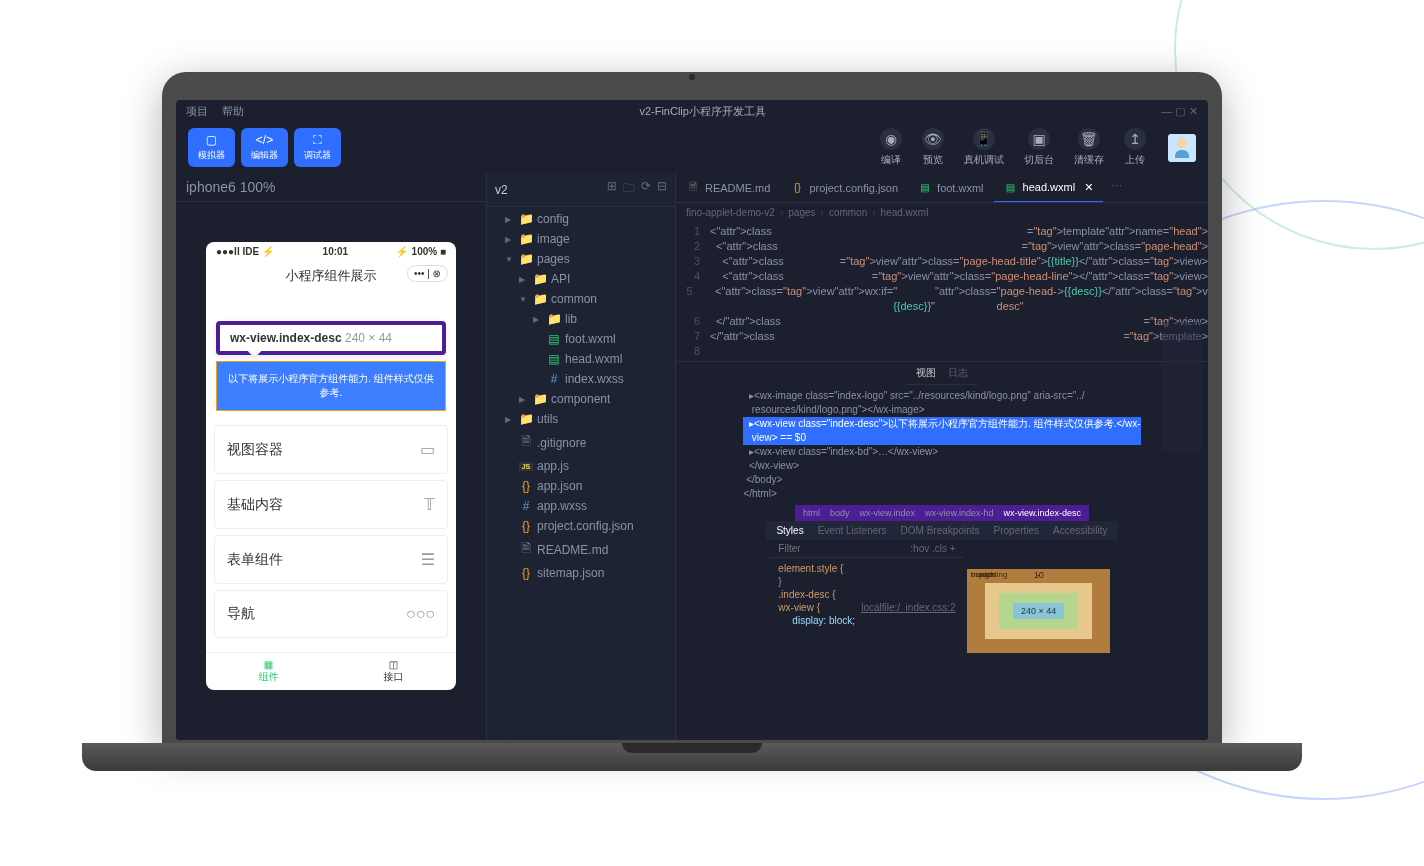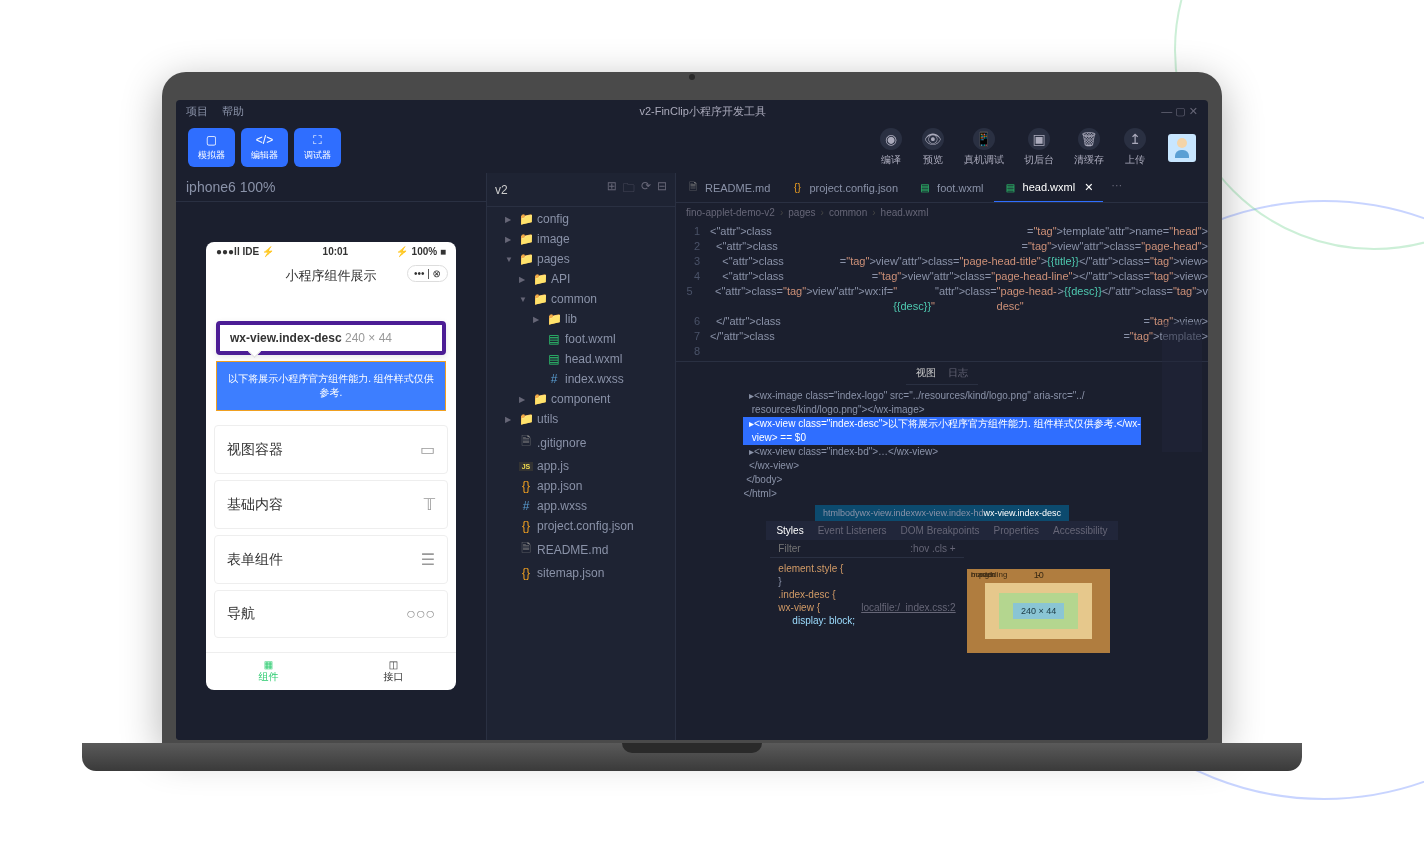--- a/index.html
+++ b/index.html
@@ -95,21 +95,21 @@
 
 .devtools { border-top: 1px solid #2a3042; background: #1b1f2e; height: 320px; display: flex; flex-direction: column; font-size: 10px; align-items: center; }
 .dt-tabs { display: flex; gap: 12px; padding: 4px 10px; border-bottom: 1px solid #2a3042; }
 .dt-tab { color: #667; cursor: pointer; }
 .dt-tab.active { color: #ccc; }
 .dt-body { flex: 1; display: flex; min-height: 0; }
 .dt-left { flex: 1; display: flex; flex-direction: column; min-width: 0; }
 .dom-view { padding: 4px 8px; font-family: Consolas, monospace; font-size: 10px; line-height: 14px; overflow: hidden; }
 .dom-line { white-space: pre; color: #8a92a8; }
 .dom-line.sel { background: #2f6eff; color: #fff; }
-.dom-crumbs { background: #0c4a6e; padding: 3px 8px; font-size: 9px; display: flex; }
+.dom-crumbs { background: #4c1d95; padding: 3px 8px; font-size: 9px; display: flex; gap: 10px; }
 .dom-crumb { color: #8a92a8; }
 .dom-crumb.active { color: #fff; }
 .style-tabs { display: flex; gap: 14px; padding: 4px 10px; background: #21263a; }
 .style-tab { color: #667; }
 .style-tab.active { color: #fff; }
 .style-filter { display: flex; padding: 3px 8px; border-bottom: 1px solid #2a3042; }
 .style-filter input { background: transparent; border: none; color: #667; font-size: 10px; flex: 1; outline: none; }
 .style-filter-right { color: #667; display: flex; gap: 8px; }
 .styles-content { padding: 4px 8px; font-family: Consolas, monospace; font-size: 10px; line-height: 13px; }
 .css-sel { color: #d19a66; }

